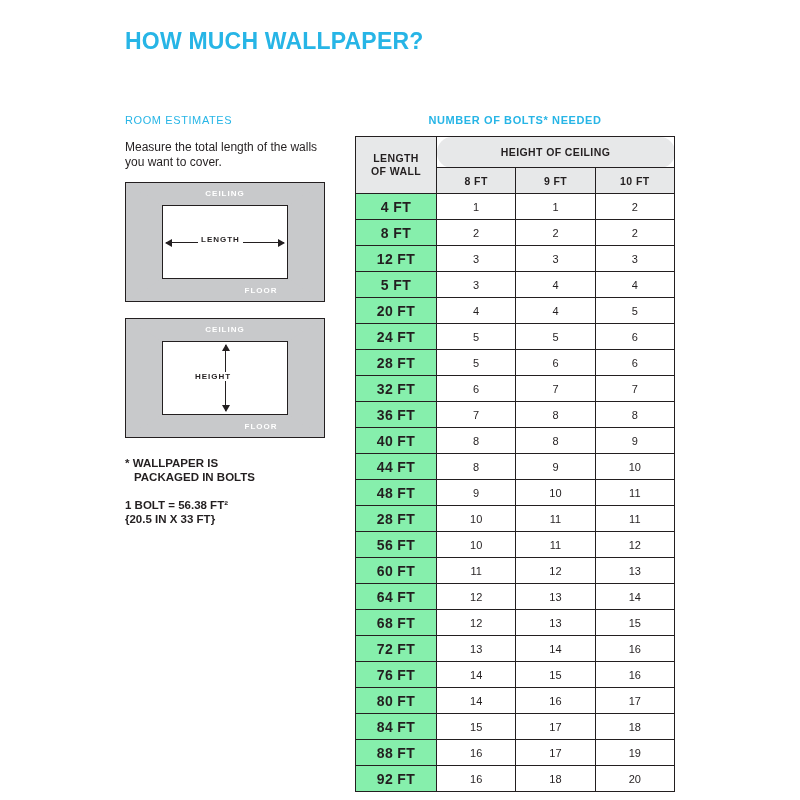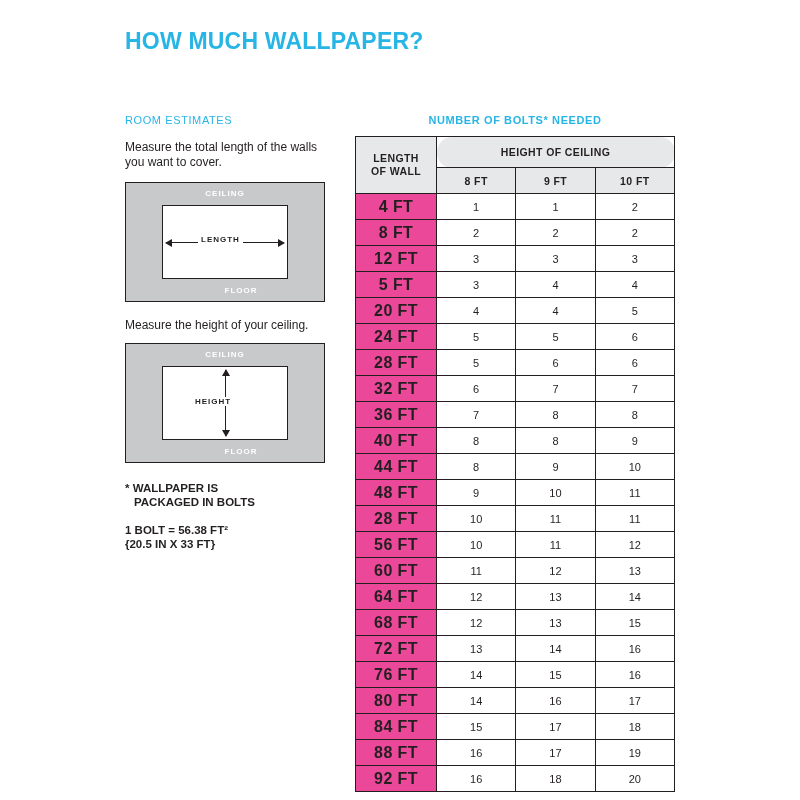--- a/index.html
+++ b/index.html
@@ -94,21 +94,21 @@
   .diagram .lbl {
     position: absolute;
     font-size: 8px;
     font-weight: bold;
     letter-spacing: 1px;
     color: #ffffff;
     width: 100%;
     text-align: center;
   }
   .diagram .lbl-ceiling { top: 6px; left: 0; }
-  .diagram .lbl-floor { bottom: 6px; left: 16px; }
+  .diagram .lbl-floor { bottom: 6px; left: 0; padding-left: 36px; }
   .diagram .dim-label {
     position: absolute;
     font-size: 8px;
     font-weight: bold;
     letter-spacing: 1px;
     color: #231f20;
     background: #ffffff;
     padding: 0 3px;
   }
   .arrow-h {
@@ -194,23 +194,23 @@
     background: #ffffff;
     font-weight: normal;
   }
   table.bolts th {
     background: #e7e8e9;
     font-weight: bold;
     font-size: 10.5px;
     letter-spacing: 0.4px;
   }
   table.bolts td.rowhead {
-    background: #ec4899;
-    font-weight: bold;
-    font-size: 16px;
+    background: #86efac;
+    font-weight: bold;
+    font-size: 14px;
     letter-spacing: 0.4px;
   }
   table.bolts th.corner {
     height: 56px;
     line-height: 13px;
   }
   table.bolts th.ceil {
     height: 30px;
     border-radius: 15px;
   }
@@ -233,21 +233,20 @@
       <div class="band bottom-band"></div>
       <div class="band left-band"></div>
       <div class="band right-band"></div>
       <div class="inner"></div>
       <div class="lbl lbl-ceiling">CEILING</div>
       <div class="lbl lbl-floor">FLOOR</div>
       <div class="arrow-h"></div>
       <div class="dim-label" style="left:72px; top:52px;">LENGTH</div>
     </div>
 
-    <div class="para tight">Measure the height of your ceiling.</div>
 
     <div class="diagram">
       <div class="band top-band"></div>
       <div class="band bottom-band"></div>
       <div class="band left-band"></div>
       <div class="band right-band"></div>
       <div class="inner"></div>
       <div class="lbl lbl-ceiling">CEILING</div>
       <div class="lbl lbl-floor">FLOOR</div>
       <div class="arrow-v"></div>

